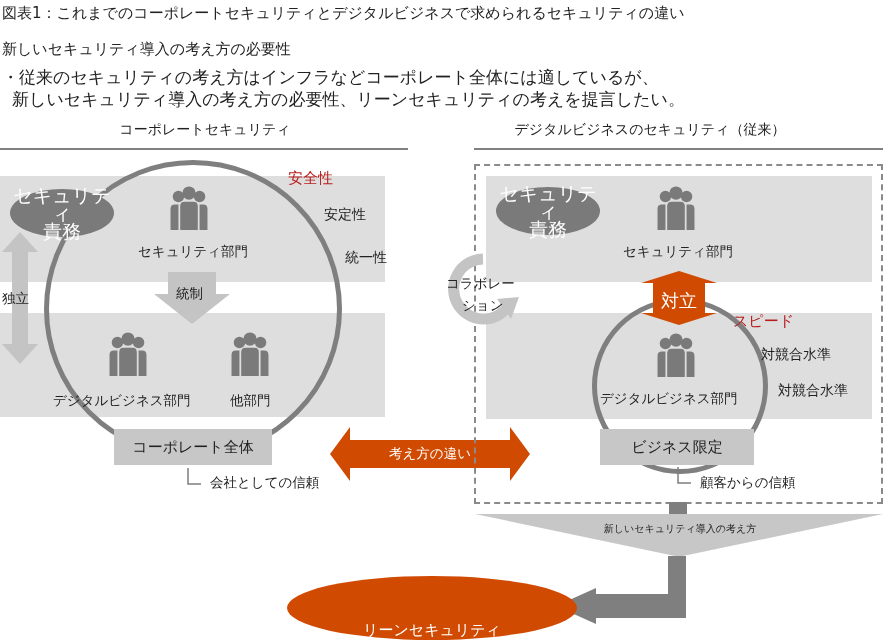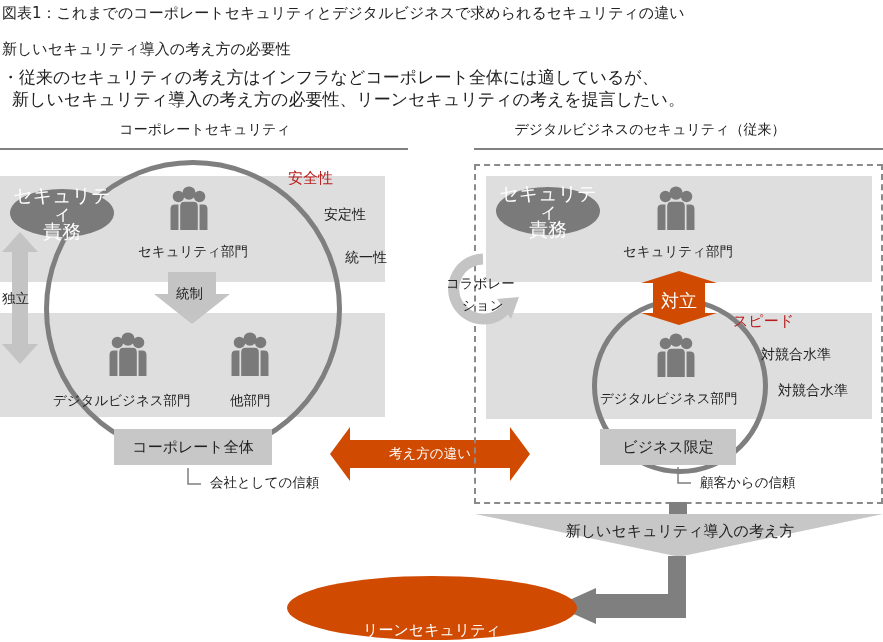--- a/index.html
+++ b/index.html
@@ -146,33 +146,33 @@
   <path d="M4 26 Q4 21 9 21 L13 21 L13 50 L4 50Z" fill="#7a7a7a"></path>
   <path d="M46 26 Q46 21 41 21 L37 21 L37 50 L46 50Z" fill="#7a7a7a"></path>
   <path d="M15 23 Q15 18 20 18 L30 18 Q35 18 35 23 L35 50 L15 50Z" fill="#7a7a7a"></path>
 </svg>
 <div class="t label" style="left:600px; top:390px;">デジタルビジネス部門</div>
 
 <div class="t orange" style="left:733px; top:312px; font-size:15px;">スピード</div>
 <div class="t label" style="left:761px; top:346px; font-size:14px;">対競合水準</div>
 <div class="t label" style="left:766px; top:382px; font-size:14px;margin-left:12px;">対競合水準</div>
 
-<div class="grey-box" style="left:600px; top:429px; width:136px; height:36px;">
+<div class="grey-box" style="left:600px; top:429px; width:154px; height:36px;">
   <span>ビジネス限定</span>
 </div>
 <svg style="left:677px; top:467px;" width="14" height="18">
   <polyline points="1,0 1,16 14,16" fill="none" stroke="#7f7f7f" stroke-width="1.5"></polyline>
 </svg>
 <div class="t label" style="left:700px; top:474px;">顧客からの信頼</div>
 
 <svg style="left:475px; top:502px;" width="408" height="60">
   <rect x="194" y="0" width="18" height="12" fill="#7f7f7f"></rect>
   <polygon points="0,12 408,12 208,54 200,54" fill="#c7c7c7"></polygon>
 </svg>
-<div class="t" style="left:540px; top:522px; width:280px; text-align:center; font-size:15px;">新しいセキュリティ導入の考え方</div>
+<div class="t" style="left:540px; top:522px; width:280px; text-align:center; font-size:10px;">新しいセキュリティ導入の考え方</div>
 
 <svg style="left:556px; top:556px;" width="130" height="70">
   <polygon points="112,0 130,0 130,62 40,62 40,68 0,50 40,32 40,38 112,38" fill="#7f7f7f"></polygon>
 </svg>
 
 <div class="abs" style="left:287px; top:576px; width:290px; height:64px; background:#d04a02; border-radius:50%; display:flex; align-items:flex-end; justify-content:center; color:#fff; font-size:15px;">
   <span>リーンセキュリティ</span>
 </div>
 
 </body></html>

